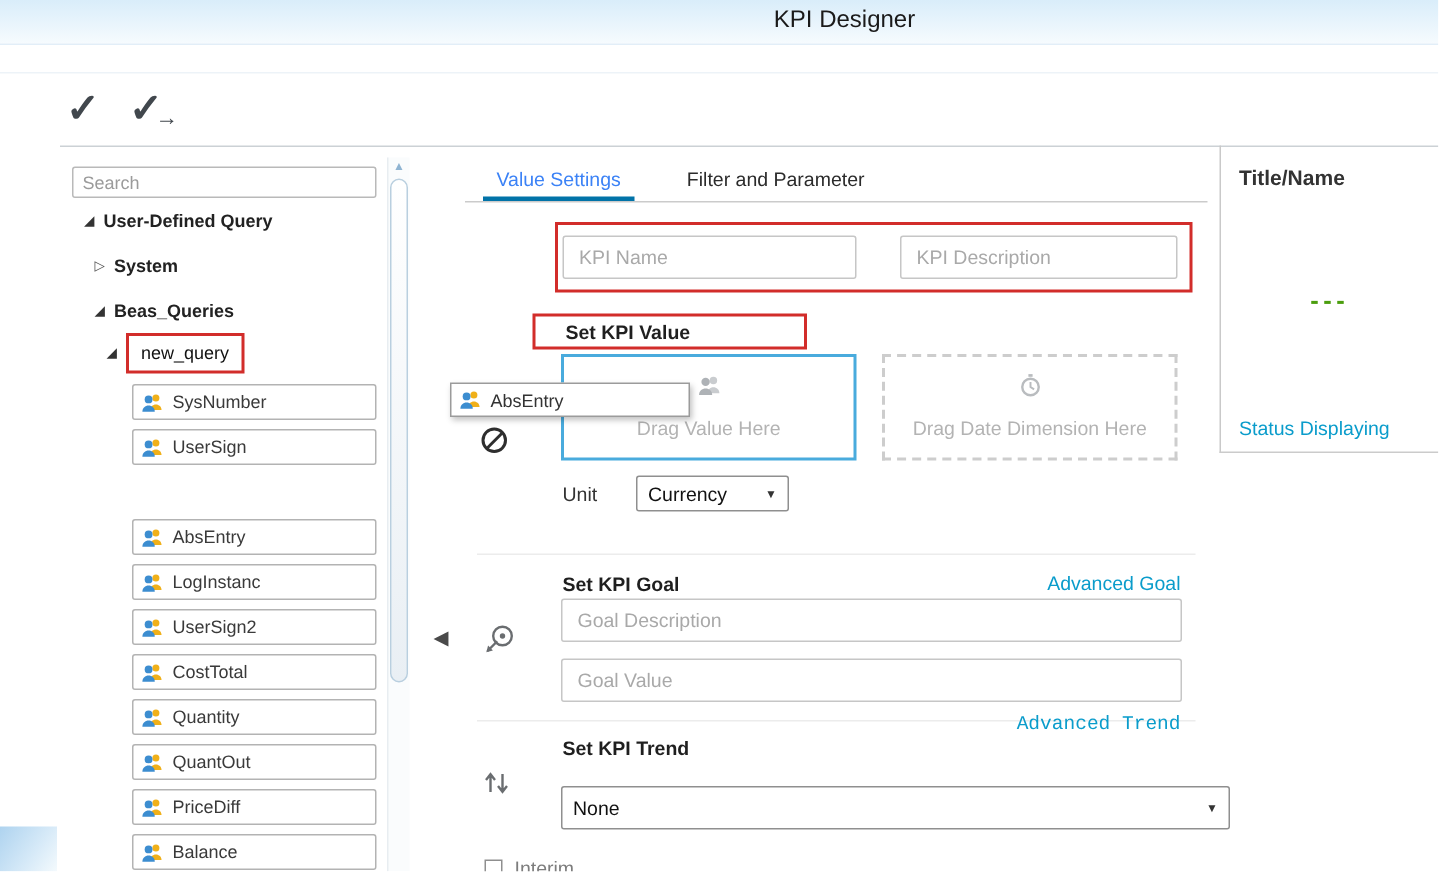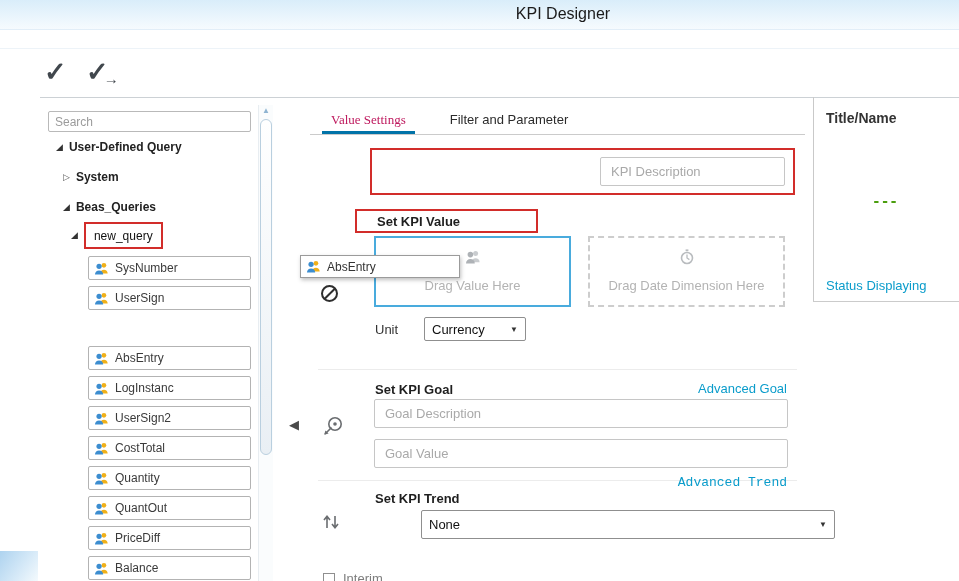--- a/index.html
+++ b/index.html
@@ -48,21 +48,21 @@
   .scroll-thumb { position:absolute; left:1px; top:14px; width:12px; height:336px;
                   background:linear-gradient(#ffffff,#e9eff4); border:1px solid #b9cfdf;
                   border-radius:6px; cursor:grab; }
 
   
   .main { position:absolute; left:310px; top:100px; width:495px; height:481px; }
   .tabs { position:absolute; left:0; top:8px; width:495px; height:27px;
           border-bottom:1px solid #cbcbcb; display:flex; padding-left:12px; gap:26px; }
   .tab { padding:0 9px; font-size:13px; color:#2b2b2b; line-height:24px;
          border-bottom:3px solid transparent; cursor:pointer; white-space:nowrap; }
-  .tab.active { color:#be185d; border-bottom-color:#0173a8;font-family:Liberation Serif, serif; }
+  .tab.active { color:#3b82f6; border-bottom-color:#0173a8; }
 
   .annot { position:absolute; border:2px solid #d22d2a; pointer-events:none; }
   .annot-inputs { left:60px; top:48px; width:425px; height:47px; }
   .set-value-box { position:absolute; left:45px; top:109px; width:183px; height:24px;
                    border:2px solid #d22d2a; display:flex; align-items:center; padding-left:20px; }
   .sec-title { font-size:13px; font-weight:bold; color:#1f1f1f; white-space:nowrap; }
 
   .inp { position:absolute; border:1px solid #c6c6c6; border-radius:2px; padding:0 10px;
          font-size:13px; color:#333; font-family:"Liberation Sans",sans-serif; background:#fff; }
   .inp::placeholder { color:#a9a9a9; }
@@ -77,21 +77,21 @@
   .date-drop { left:278px; top:136px; width:197px; height:71px; border:2px dashed #cdcdcd; }
   .drop-text { font-size:13px; color:#b3b3b3; white-space:nowrap; }
   .ic16 { width:16px; height:16px; }
   .ic20 { position:absolute; width:22px; height:22px; }
 
   .unit-label { position:absolute; left:65px; top:222px; font-size:13px; color:#333; }
   .select { position:absolute; border:1px solid #8f8f8f; border-radius:2px; background:#fff;
             display:flex; align-items:center; justify-content:space-between; padding:0 7px;
             font-size:13px; color:#111; cursor:pointer; }
   .unit-select { left:114px; top:217px; width:102px; height:24px; }
-  .trend-select { left:64px; top:410px; width:414px; height:29px;margin-left:47px; }
+  .trend-select { left:64px; top:424px; width:446px; height:29px; }
   .dd { font-size:8px; color:#333; }
 
   .hline { position:absolute; left:8px; width:479px; height:1px; background:#ececec; }
 
   .goal-title { position:absolute; left:65px; top:282px; }
   .adv-link { position:absolute; font-size:13px; color:#0a9ccb; cursor:pointer; text-decoration:none; white-space:nowrap; }
   .goal-link { right:18px; top:281px; }
   .goal-ic { left:12px; top:315px; }
   .trend-title { position:absolute; left:65px; top:391px; }
   .trend-link { right:18px; top:375px;font-family:Liberation Mono, monospace; }
@@ -265,20 +265,21 @@
 
   <span class="collapse-arrow">◀</span>
 
   <div class="main">
     <div class="tabs">
       <div class="tab active">Value Settings</div>
       <div class="tab">Filter and Parameter</div>
     </div>
 
     <div class="annot annot-inputs"></div>
+    <input class="inp kpi-name" placeholder="KPI Name" style="">
     <input class="inp kpi-desc" placeholder="KPI Description" style="">
 
     <div class="set-value-box">
       <span class="sec-title">Set KPI Value</span>
     </div>
 
     <div class="drop value-drop">
       <svg class="ic16">
           <use href="#icon-users-gray"></use>
         </svg>

